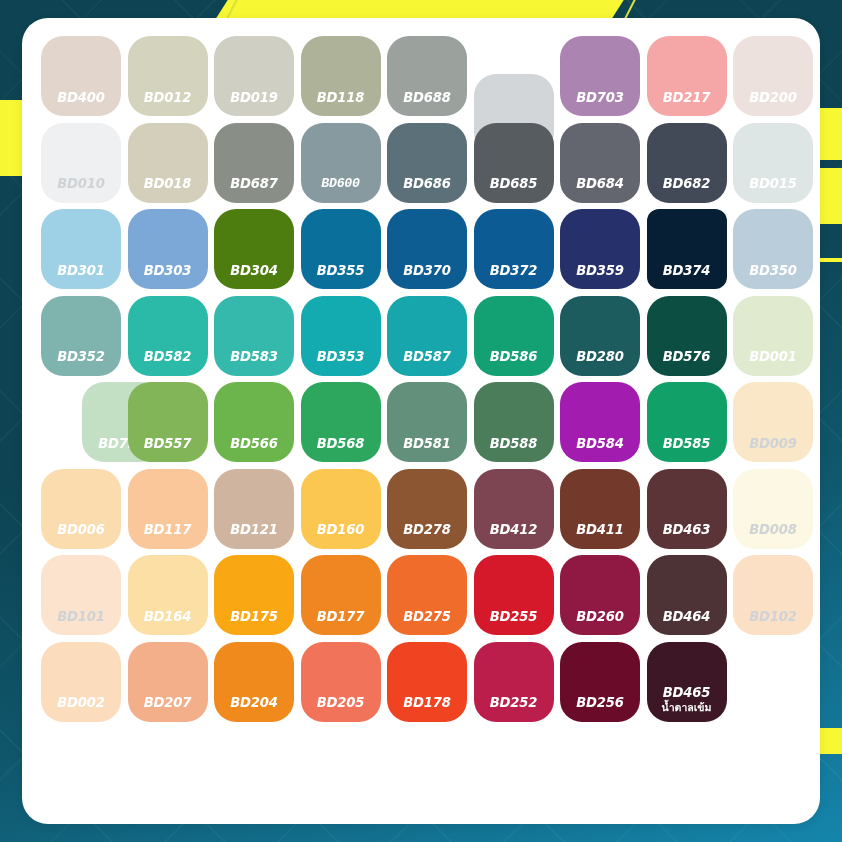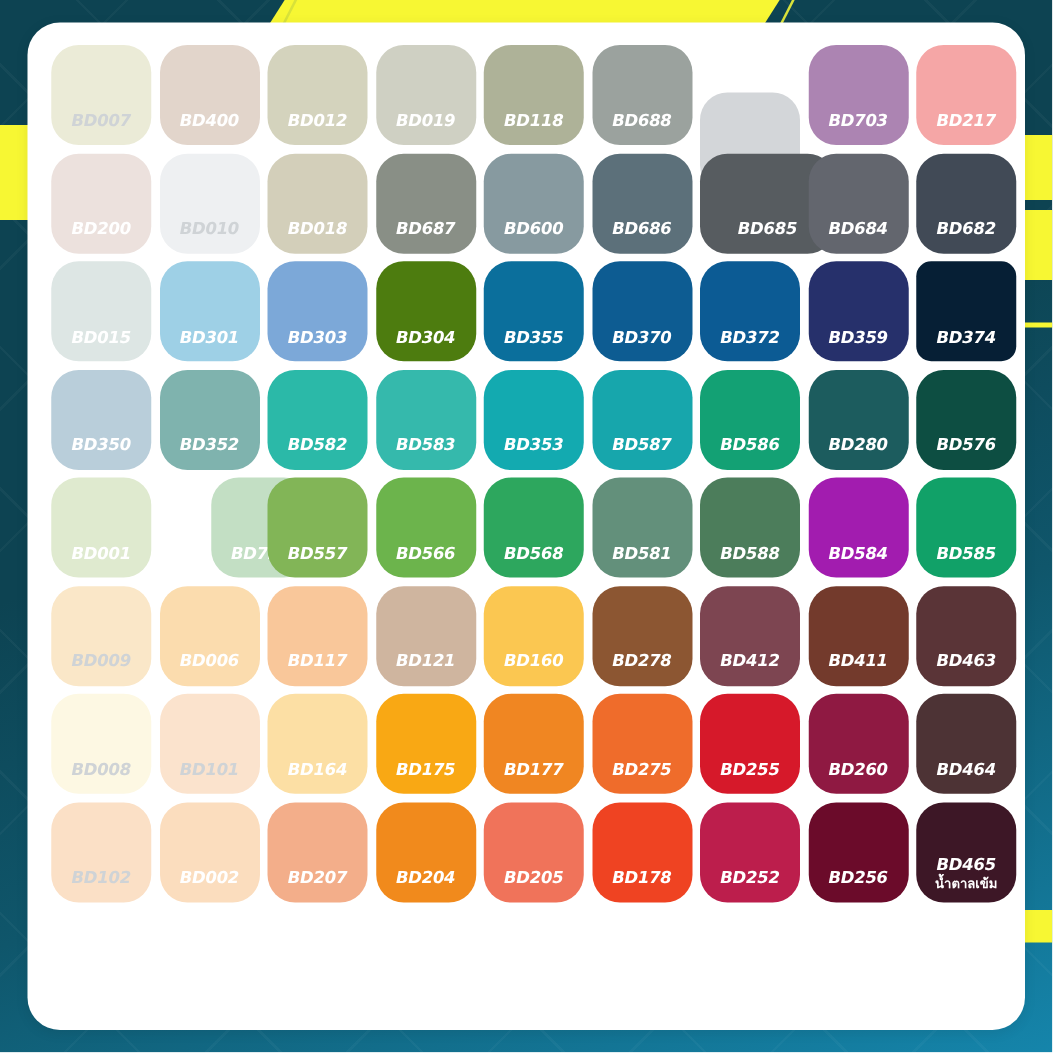--- a/index.html
+++ b/index.html
@@ -149,23 +149,20 @@
   <div class="diag-line right"></div>
 
   <div class="ybar l1"></div>
   <div class="ybar r1"></div>
   <div class="ybar r2"></div>
   <div class="ybar r3"></div>
   <div class="ybar r4"></div>
 
   <div class="card">
     <div class="grid" id="swatch-grid">
-        <div class="swatch dim" style="background: rgb(235, 235, 215);">
-          <span class="code">BD007</span>
-        </div>
         <div class="swatch" style="background: rgb(226, 213, 203);">
           <span class="code">BD400</span>
         </div>
         <div class="swatch" style="background: rgb(212, 211, 189);">
           <span class="code">BD012</span>
         </div>
         <div class="swatch" style="background: rgb(207, 208, 195);">
           <span class="code">BD019</span>
         </div>
         <div class="swatch" style="background: rgb(174, 178, 152);">
@@ -188,27 +185,27 @@
         </div>
         <div class="swatch dim" style="background: rgb(238, 240, 242);">
           <span class="code">BD010</span>
         </div>
         <div class="swatch" style="background: rgb(211, 207, 186);">
           <span class="code">BD018</span>
         </div>
         <div class="swatch" style="background: rgb(137, 143, 134);">
           <span class="code">BD687</span>
         </div>
-        <div class="swatch" style="background: rgb(135, 154, 160);">
+        <div class="swatch" style="background: rgb(135, 154, 160); font-family: Liberation Mono, monospace;">
           <span class="code">BD600</span>
         </div>
         <div class="swatch" style="background: rgb(92, 112, 122);">
           <span class="code">BD686</span>
         </div>
-        <div class="swatch" style="background: rgb(87, 92, 96); padding-left: 28px;">
+        <div class="swatch" style="background: rgb(87, 92, 96);">
           <span class="code">BD685</span>
         </div>
         <div class="swatch" style="background: rgb(99, 102, 110);">
           <span class="code">BD684</span>
         </div>
         <div class="swatch" style="background: rgb(65, 74, 86);">
           <span class="code">BD682</span>
         </div>
         <div class="swatch" style="background: rgb(221, 230, 228);">
           <span class="code">BD015</span>

